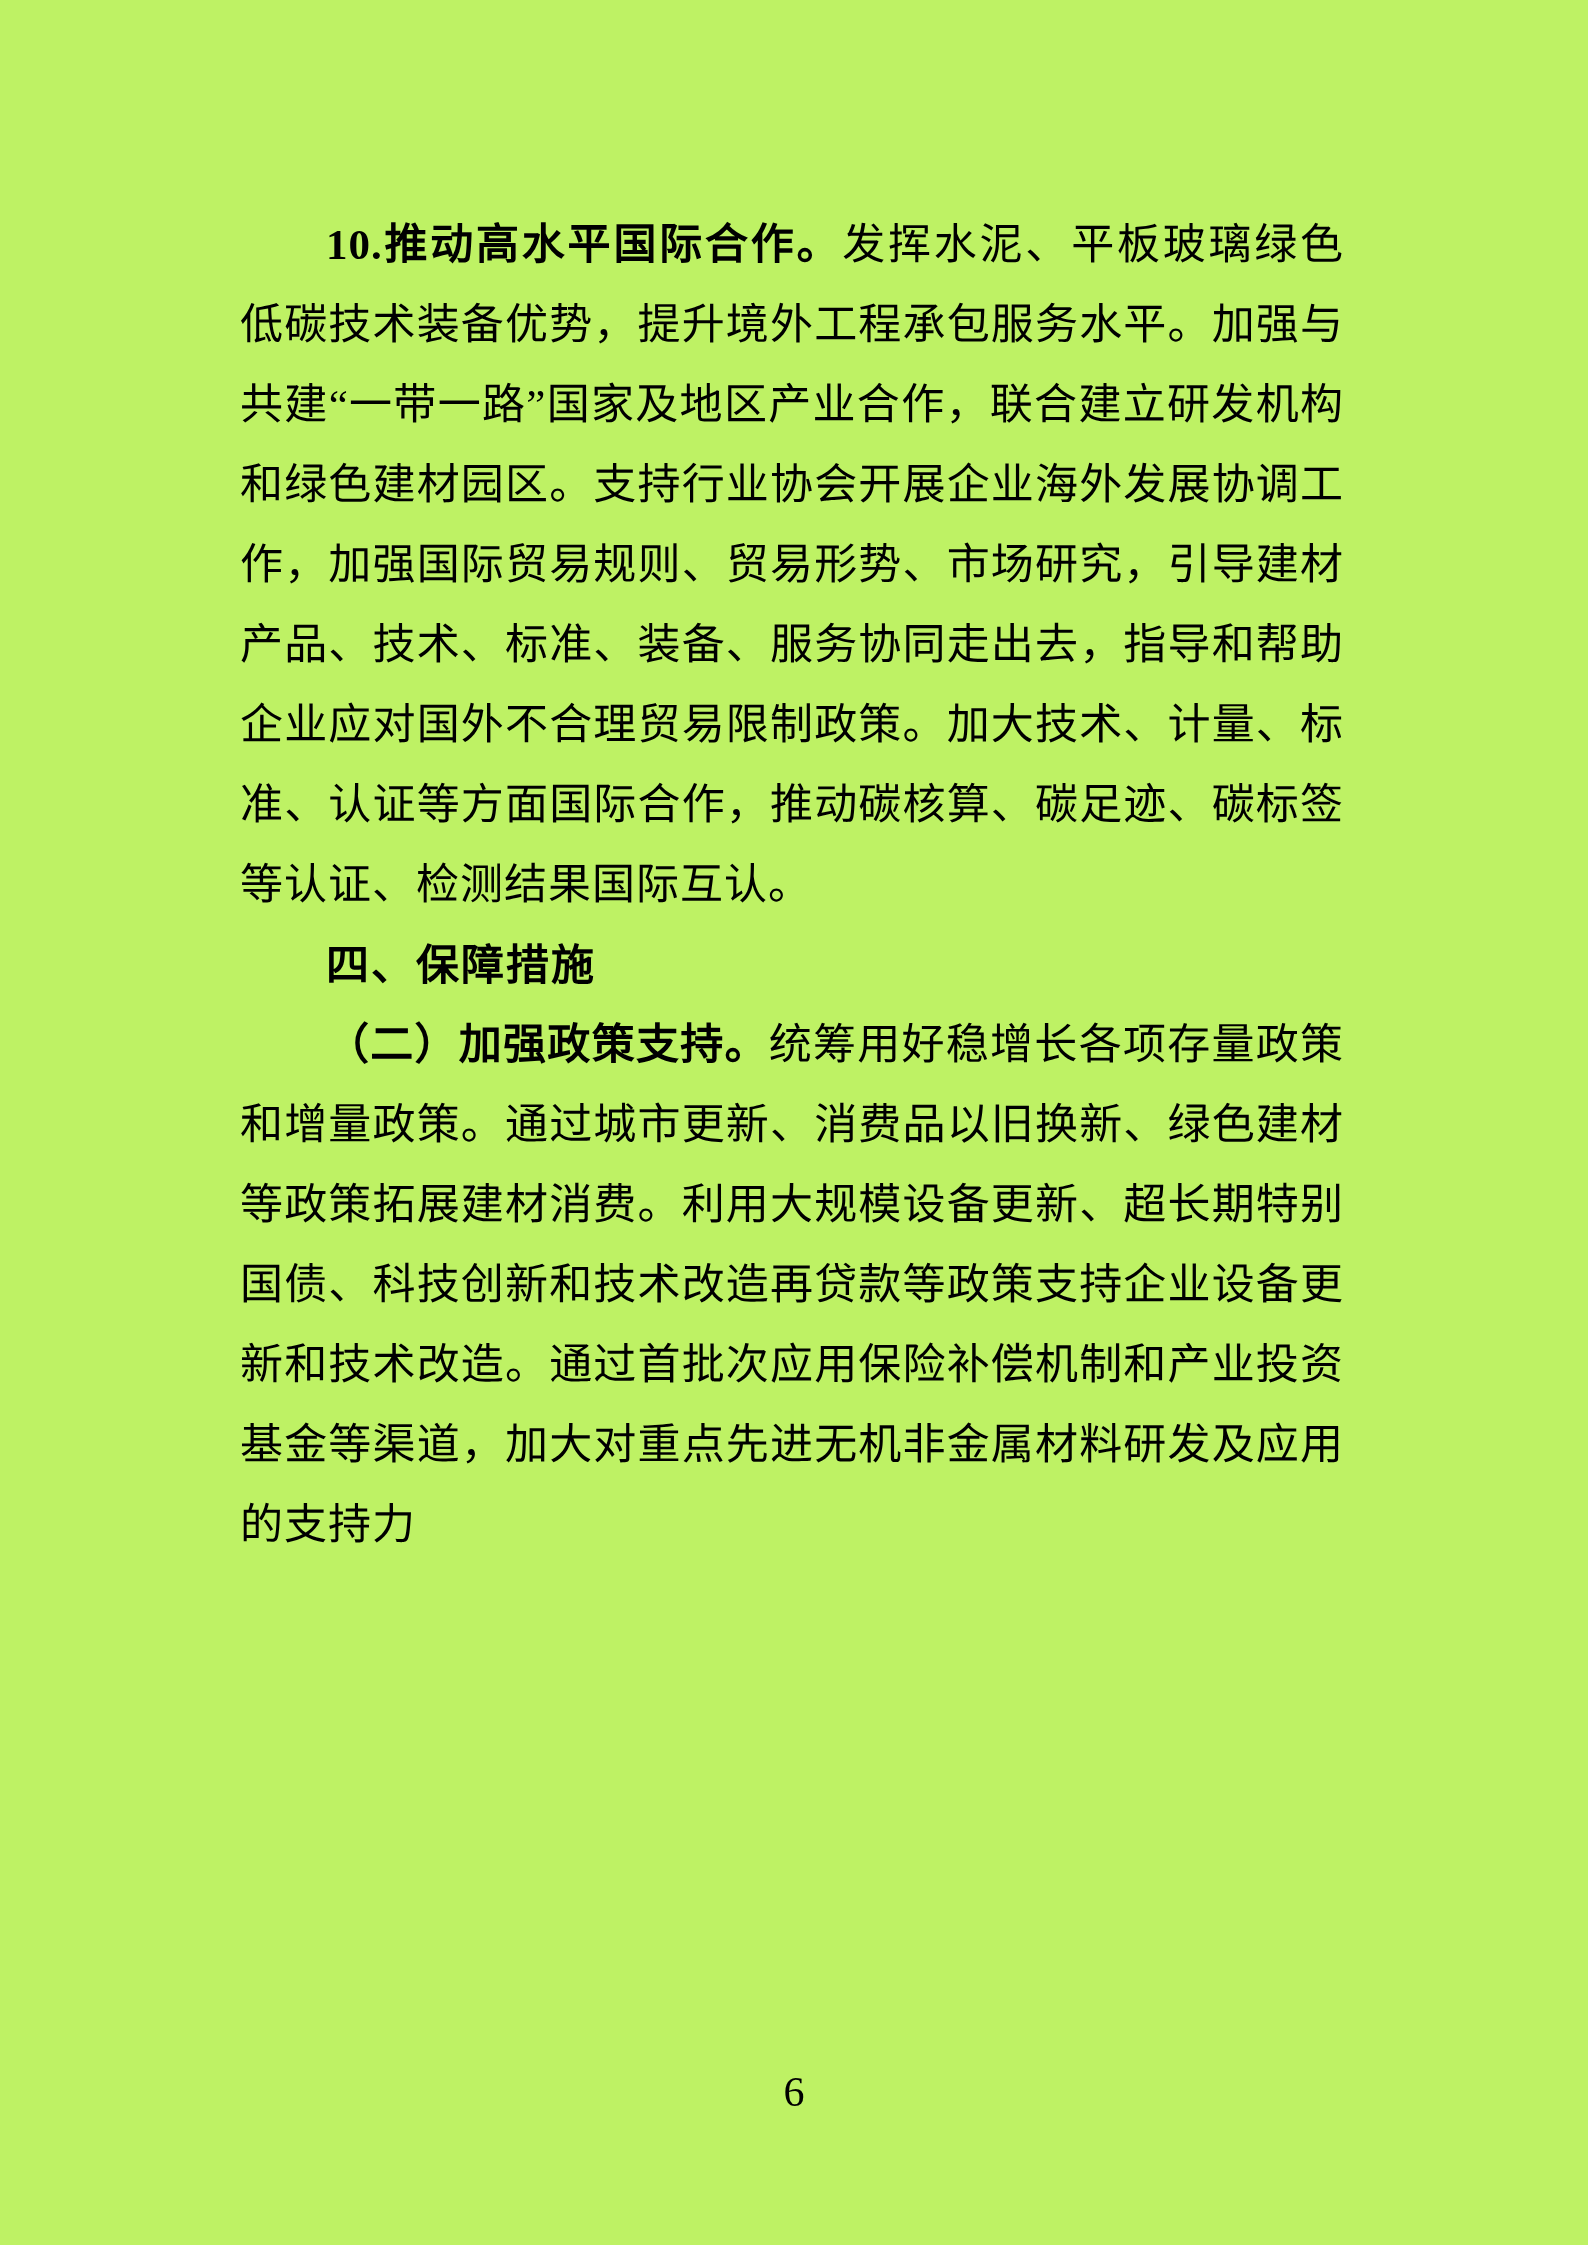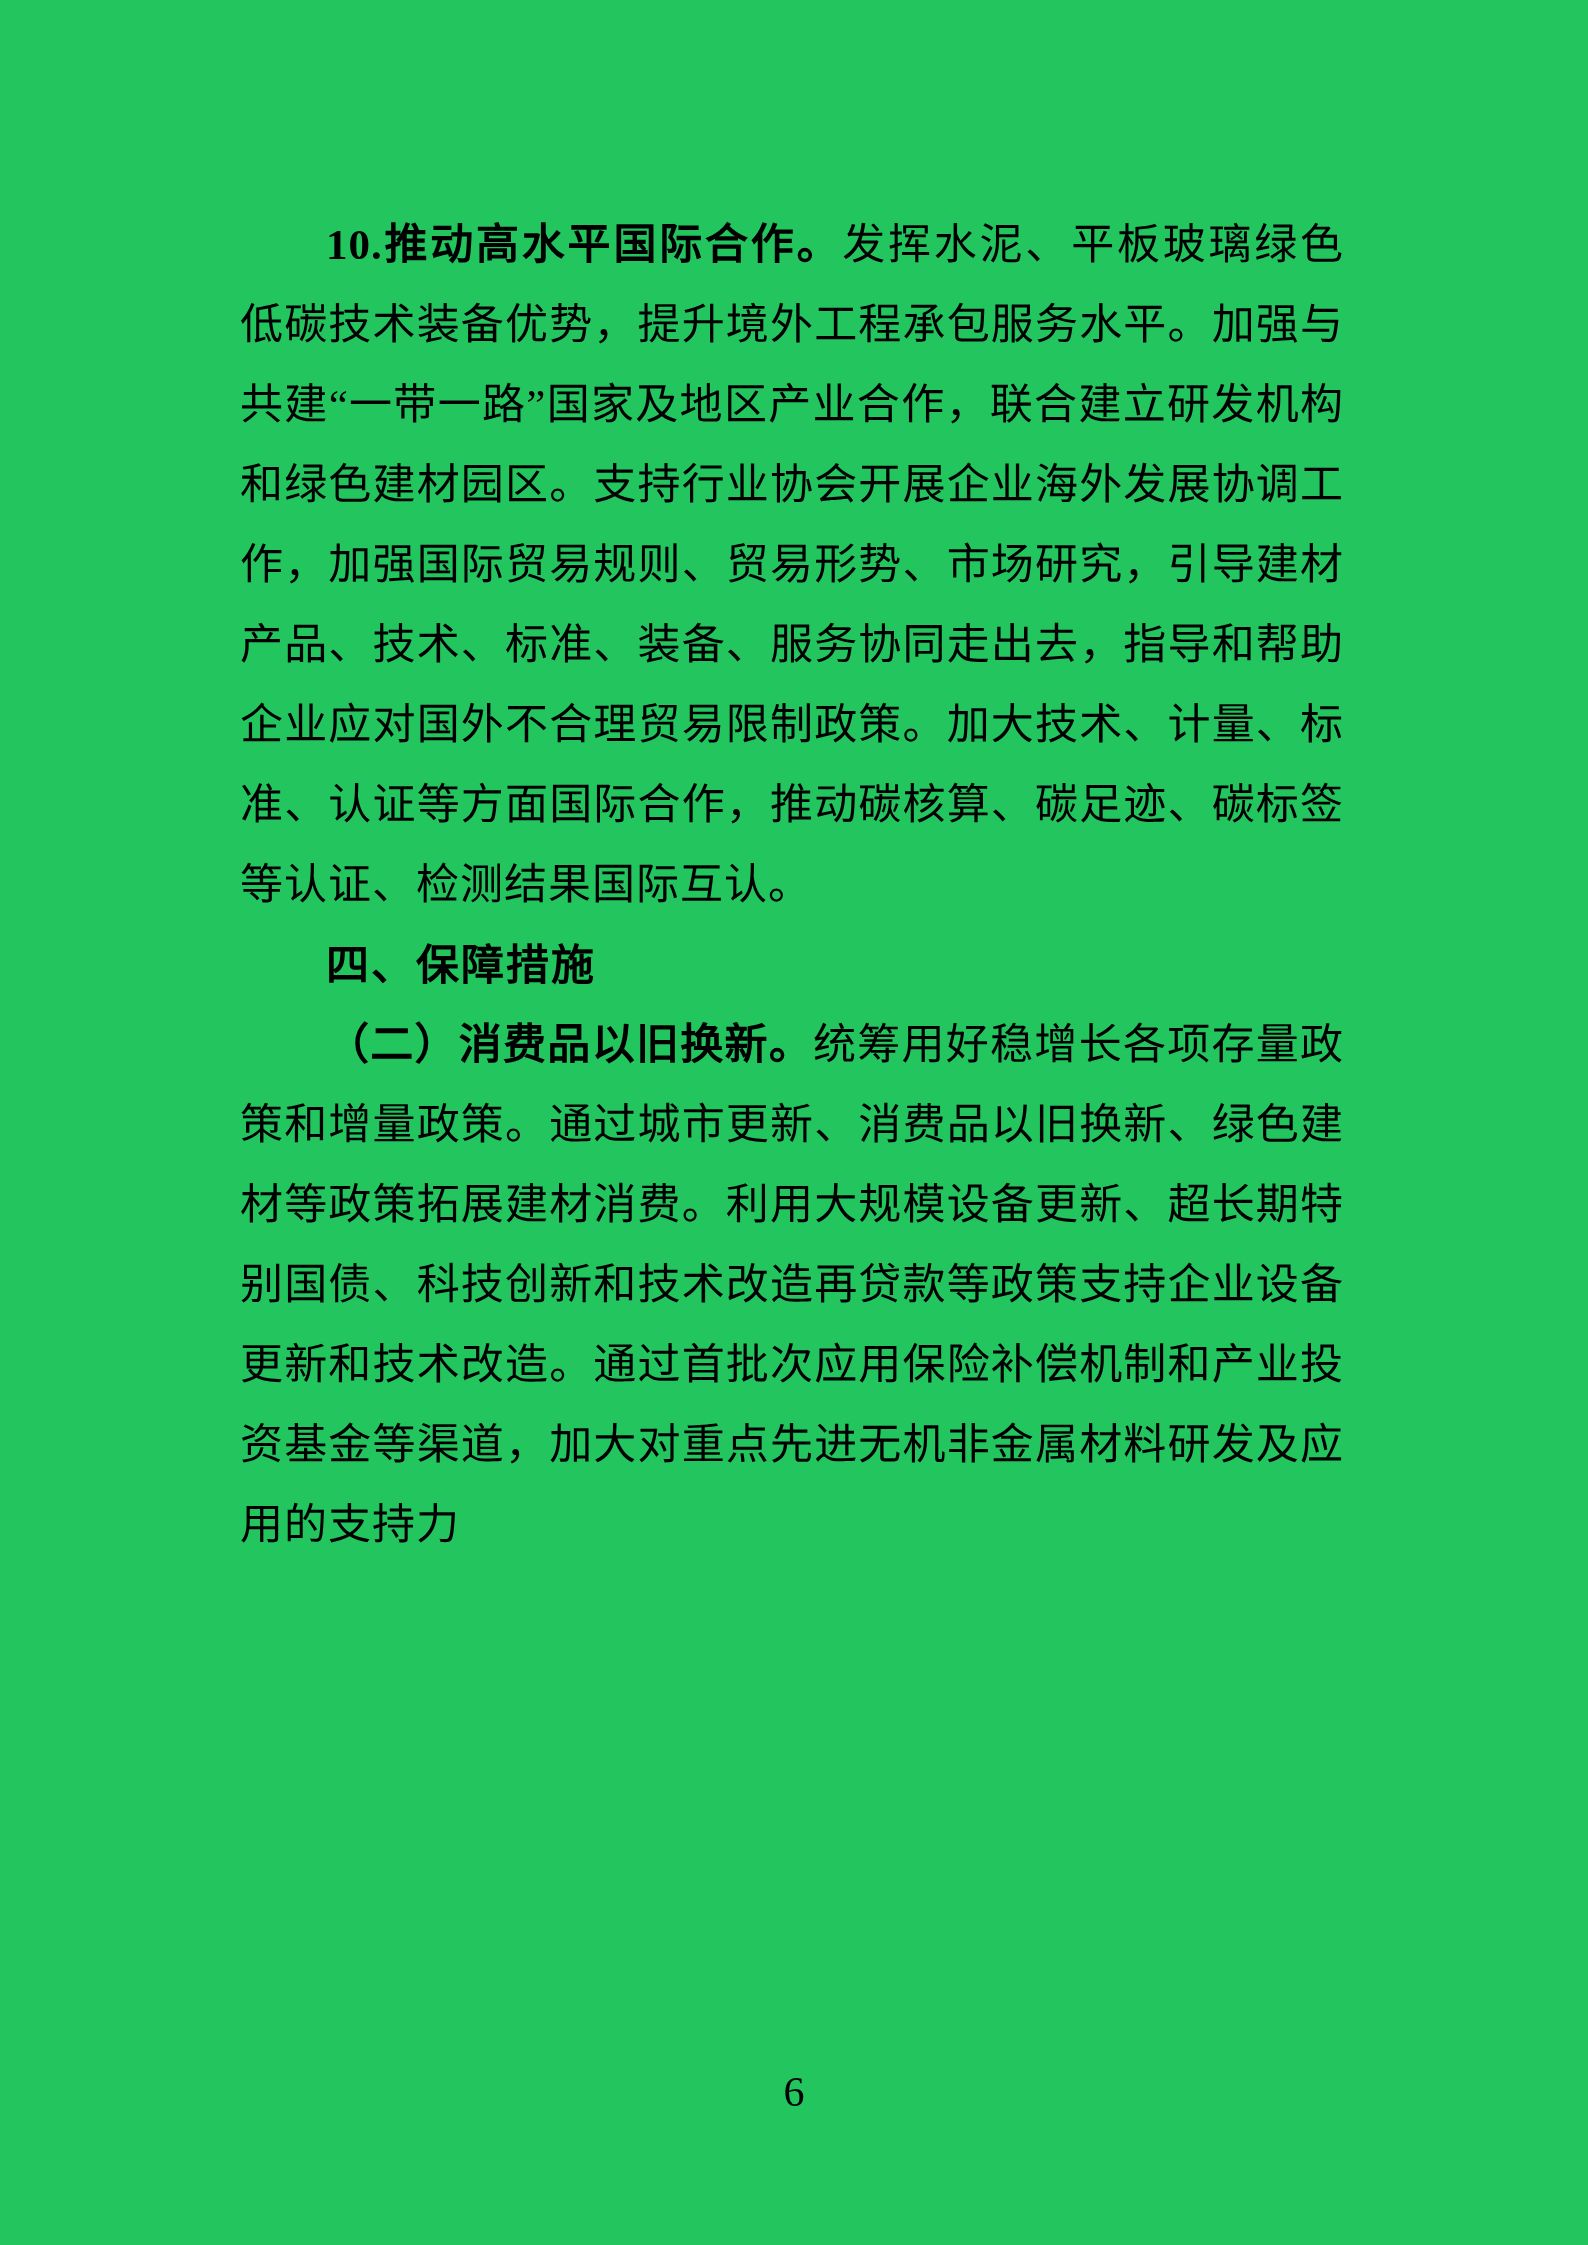--- a/index.html
+++ b/index.html
@@ -4,21 +4,21 @@
 <style>
   html, body {
     margin: 0;
     padding: 0;
     background: #ffffff;
   }
   .page {
     position: relative;
     width: 1588px;
     height: 2245px;
-    background: #22c55e;
+    background: #bef264;
     color: #000000;
     font-family: "Liberation Serif", serif;
     overflow: hidden;
   }
   .content {
     position: absolute;
     left: 240px;
     top: 205px;
     width: 1104px;
     font-size: 43px;
@@ -56,18 +56,18 @@
 <body>
 
 <div class="page">
   <div class="content">
 
     <p class="para"><span class="lead">10.推动高水平国际合作。</span><span>发挥水泥、平板玻璃绿色低碳技术装备优势，提升境外工程承包服务水平。加强与共建“一带一路”国家及地区产业合作，联合建立研发机构和绿色建材园区。支持行业协会开展企业海外发展协调工作，加强国际贸易规则、贸易形势、市场研究，引导建材产品、技术、标准、装备、服务协同走出去，指导和帮助企业应对国外不合理贸易限制政策。加大技术、计量、标准、认证等方面国际合作，推动碳核算、碳足迹、碳标签等认证、检测结果国际互认。</span></p>
 
     <p class="heading">四、保障措施</p>
 
 
-    <p class="para"><span class="lead">（二）消费品以旧换新。</span><span>统筹用好稳增长各项存量政策和增量政策。通过城市更新、消费品以旧换新、绿色建材等政策拓展建材消费。利用大规模设备更新、超长期特别国债、科技创新和技术改造再贷款等政策支持企业设备更新和技术改造。通过首批次应用保险补偿机制和产业投资基金等渠道，加大对重点先进无机非金属材料研发及应用的支持力</span></p>
+    <p class="para"><span class="lead">（二）加强政策支持。</span><span>统筹用好稳增长各项存量政策和增量政策。通过城市更新、消费品以旧换新、绿色建材等政策拓展建材消费。利用大规模设备更新、超长期特别国债、科技创新和技术改造再贷款等政策支持企业设备更新和技术改造。通过首批次应用保险补偿机制和产业投资基金等渠道，加大对重点先进无机非金属材料研发及应用的支持力</span></p>
 
   </div>
 
   <div class="footer">6</div>
 </div>
 
 </body></html>

